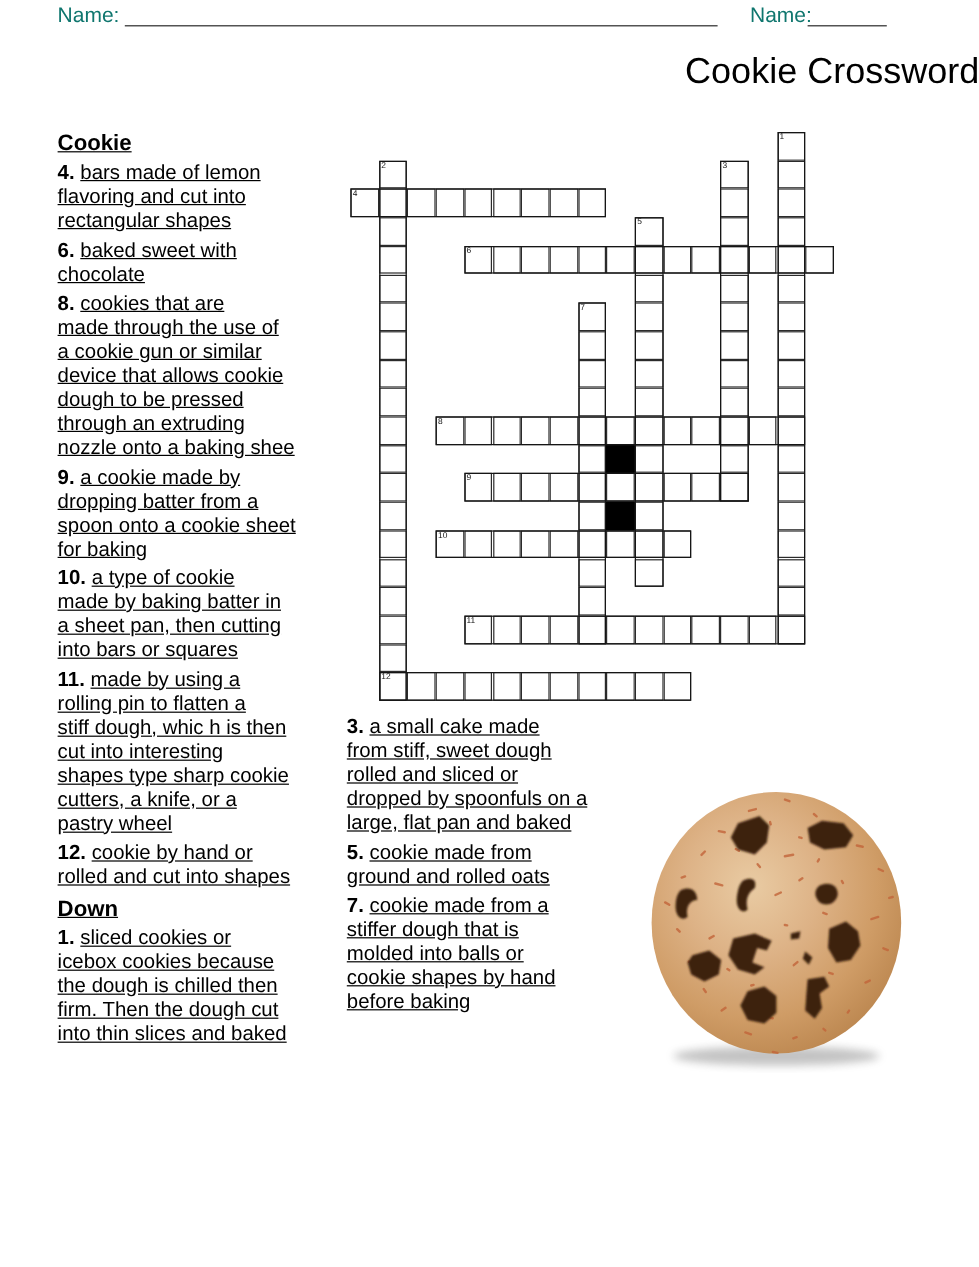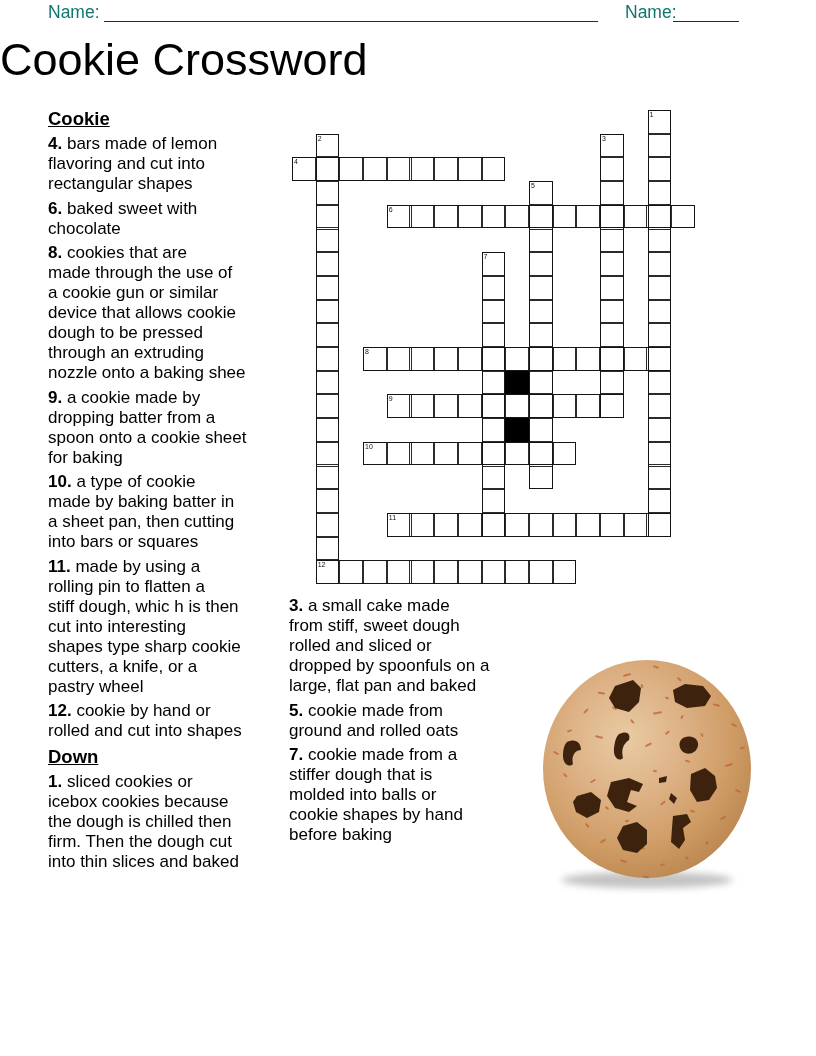--- a/index.html
+++ b/index.html
@@ -5,34 +5,34 @@
   html,body{margin:0;padding:0;background:#ffffff;}
   .page{
     position:relative;width:816px;height:1056px;background:#ffffff;
     font-family:"Liberation Sans",sans-serif;color:#000;overflow:hidden;
   }
   
   .hdr-label{position:absolute;font-size:17.5px;line-height:20px;color:#0f766e;}
   .rule{position:absolute;height:19px;border-bottom:1.6px solid #2a2a2a;}
   
   .title{
-    position:absolute;top:34px;left:0;width:100%;text-align:left;
-    font-size:45px;line-height:52px;color:#000;letter-spacing:0px;
+    position:absolute;top:34px;left:0;width:100%;text-align:right;
+    font-size:30px;line-height:52px;color:#000;letter-spacing:0px;
   }
   
   .clue-col{position:absolute;width:244px;}
   .col-left{left:48px;top:108px;}
   .col-mid{left:289px;top:596px;}
   .sec-head{
     font-size:18.5px;font-weight:bold;text-decoration:underline;
     margin:0 0 4px 0;line-height:22px;
   }
   .clue{margin:0 0 4.5px 0;font-size:17px;line-height:20px;}
   .clue-num{font-weight:bold;}
-  .clue-text{white-space:pre-line;}
+  .clue-text{white-space:pre-line;text-decoration:underline;}
   
   #grid{position:absolute;left:292px;top:110px;width:412px;height:480px;}
   .cell{
     position:absolute;box-sizing:border-box;background:#fff;
     border:1px solid #2b2b2b;z-index:1;
   }
   .cell.black{background:#000;border:1px solid #000;z-index:2;}
   .word-outline{
     position:absolute;box-sizing:border-box;border:1.6px solid #151515;
     pointer-events:none;z-index:2;background:transparent;

